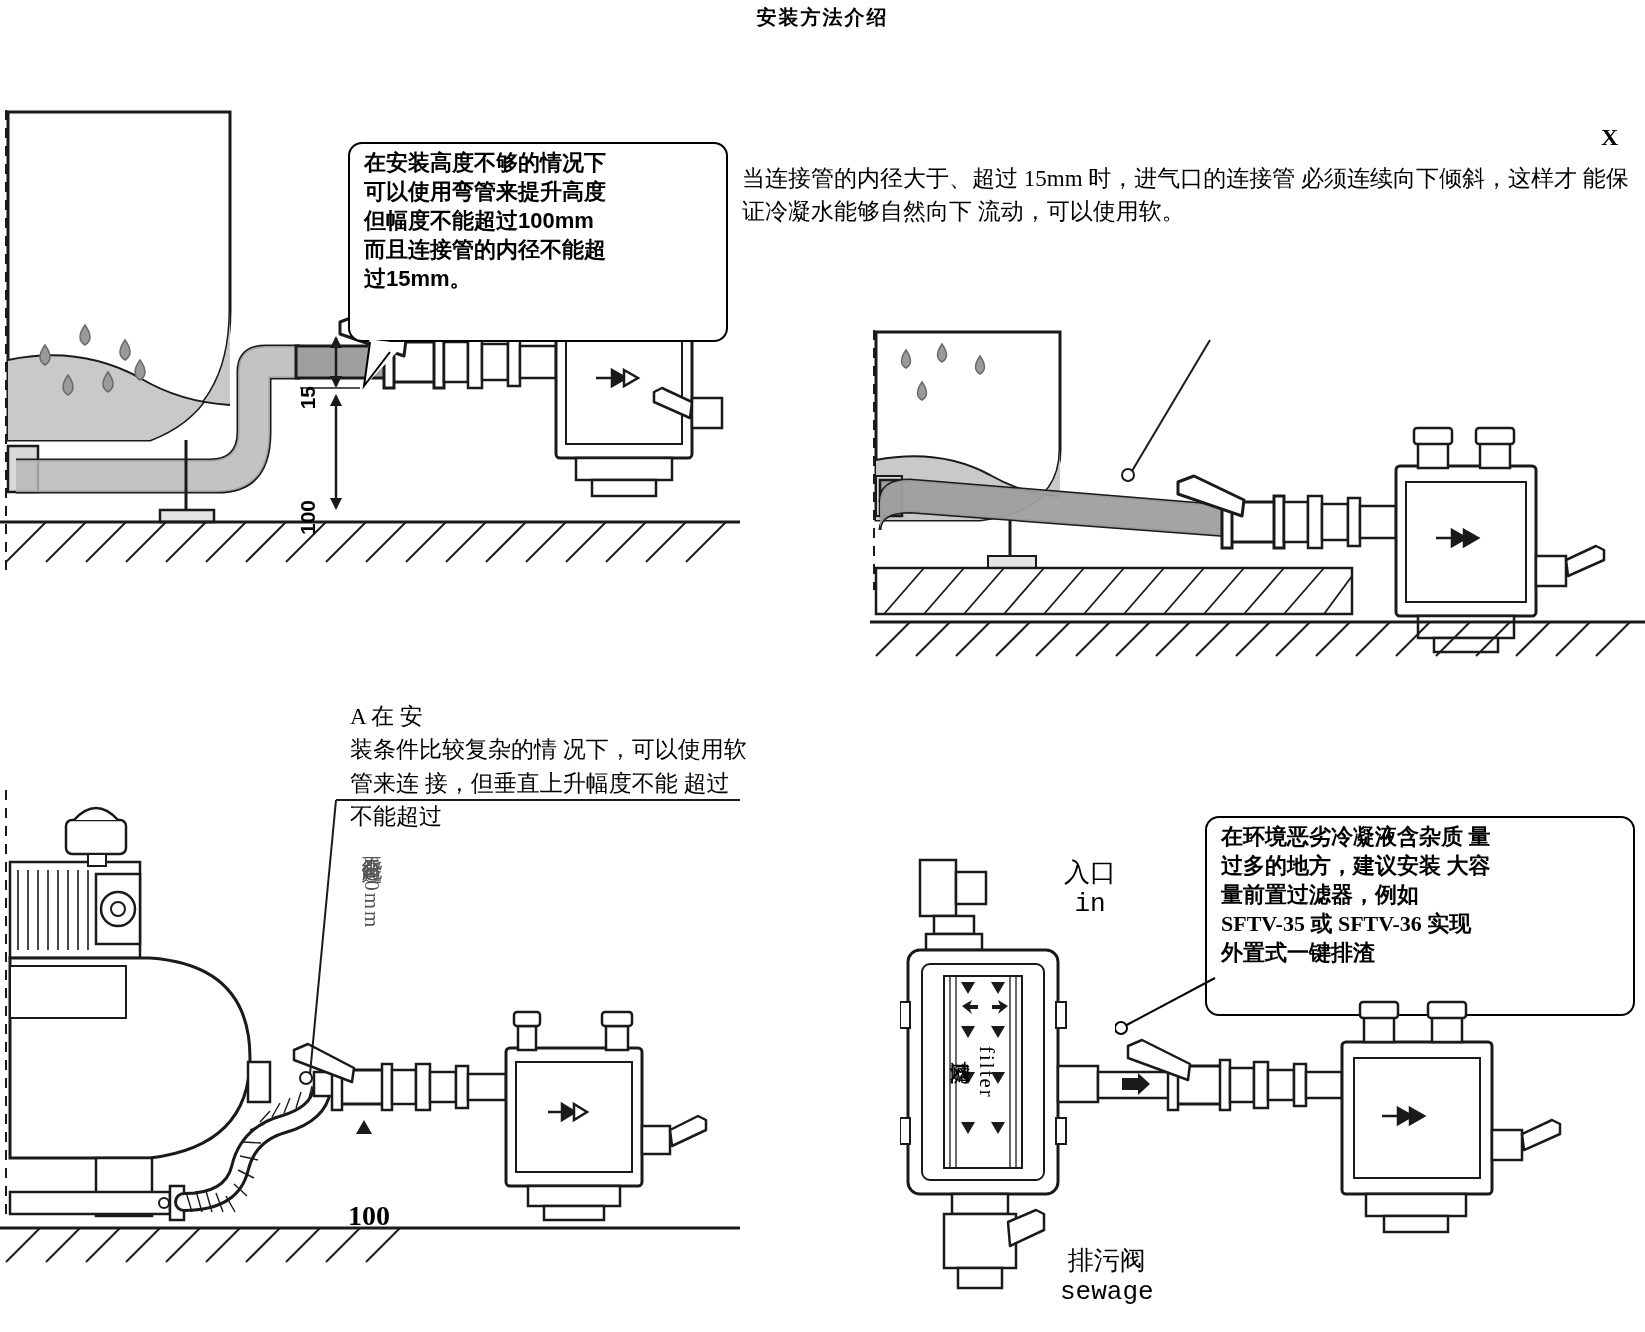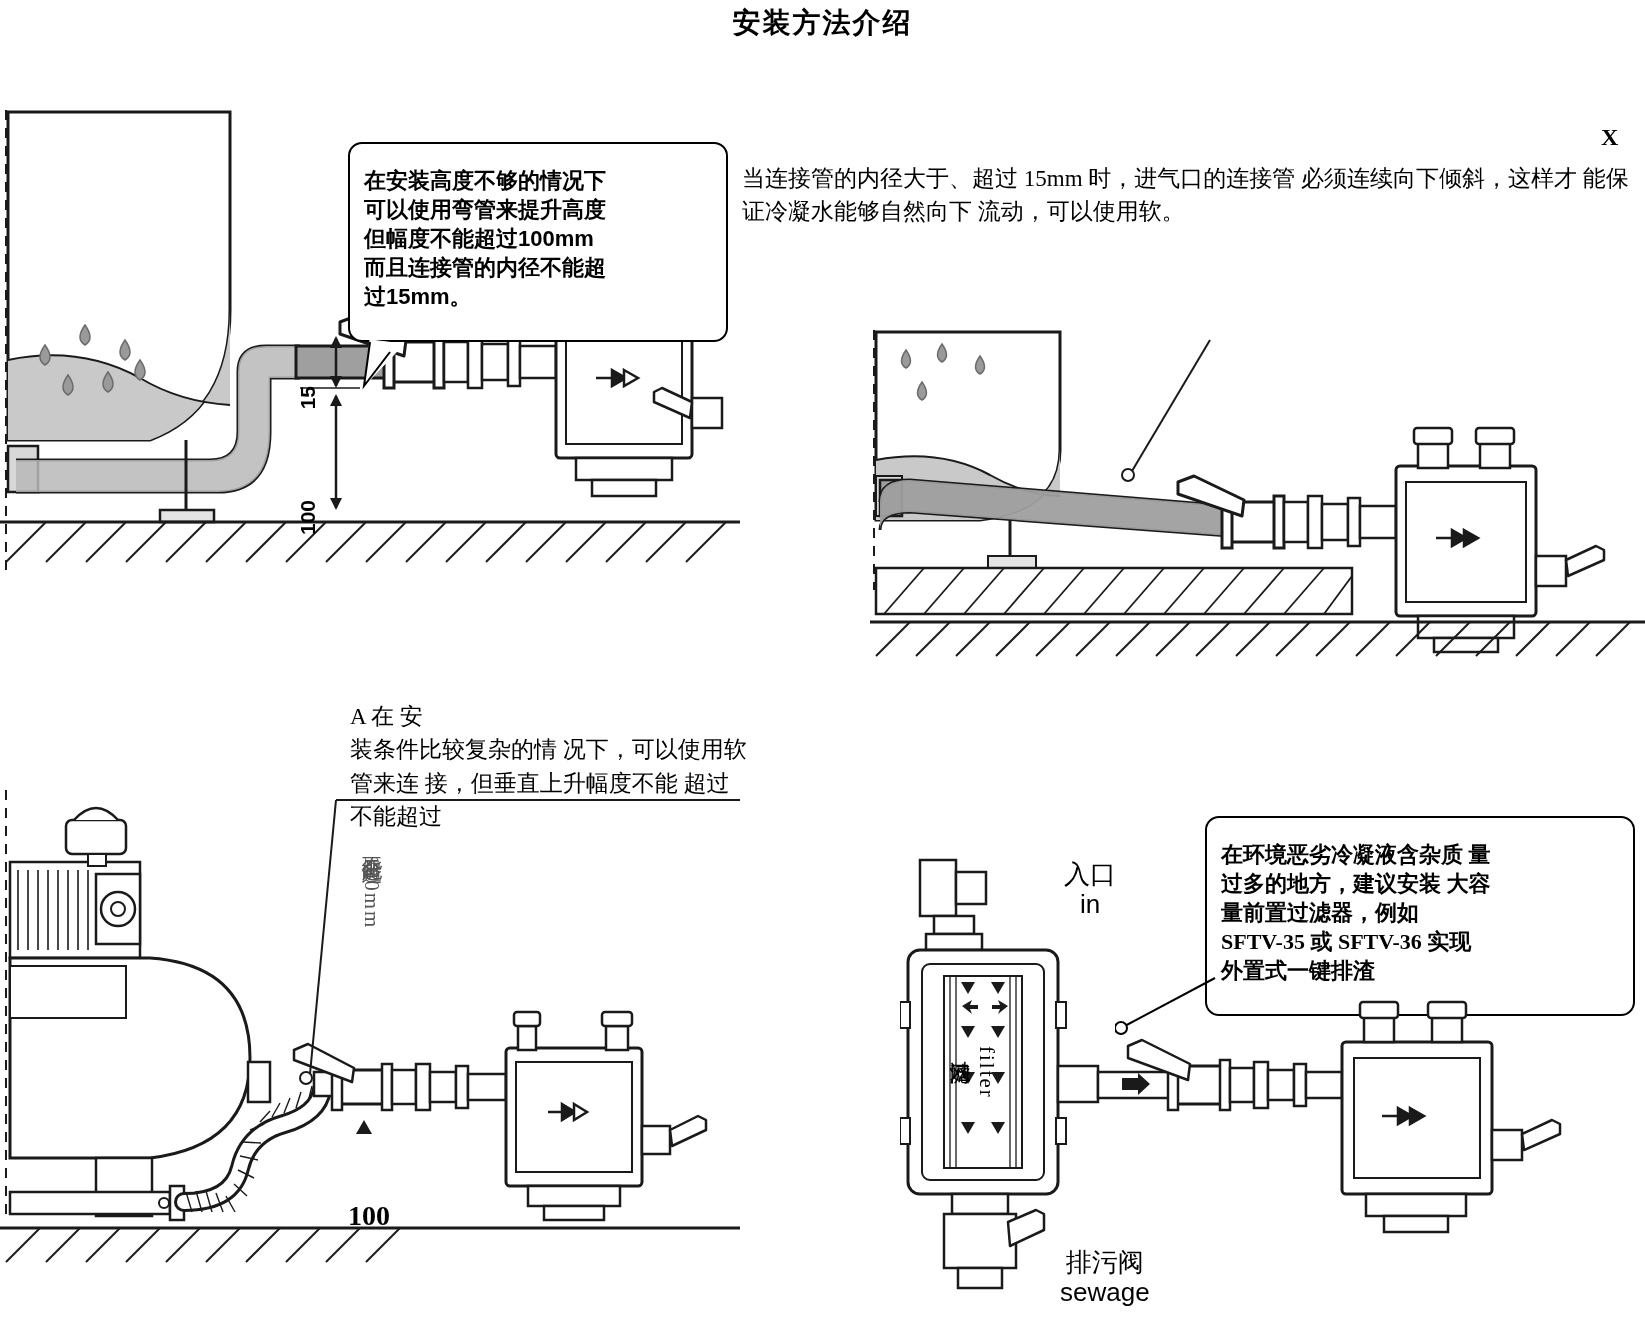--- a/index.html
+++ b/index.html
@@ -16,34 +16,34 @@
     overflow: hidden;
   }
   .page-title {
     position: absolute;
     top: 4px;
     left: 0;
     width: 1645px;
     text-align: center;
     font-family: "Liberation Serif", serif;
     font-weight: bold;
-    font-size: 28px;
+    font-size: 20px;
     letter-spacing: 2px;
     color: #000;
   }
   
   .panel { position: absolute; }
   .txt { white-space: pre-line; }
   .callout {
     position: absolute;
     background: #fff;
     border: 2px solid #000;
     border-radius: 14px;
     box-sizing: border-box;
-    padding: 22px 14px;
+    padding: 4px 14px;
     font-size: 22px;
     line-height: 1.32;
     font-family: "Liberation Sans", sans-serif;
     font-weight: bold;
     color: #000;
   }
   .callout.serif { font-family: "Liberation Serif", serif; font-weight: bold; }
   .plain-text {
     position: absolute;
     font-family: "Liberation Serif", serif;
@@ -72,21 +72,21 @@
   }
   .mark-x {
     position: absolute;
     font-family: "Liberation Serif", serif;
     font-weight: bold;
     font-size: 24px;
     color: #000;
   }
   .io-label {
     position: absolute;
-    font-family: Liberation Sans, sans-serif;
+    font-family: Liberation Mono, monospace;
     font-size: 26px;
     line-height: 1.15;
     text-align: center;
     color: #000;
     white-space: pre-line;
   }
   .filter-vert-label {
     position: absolute;
     font-family: "Liberation Serif", serif;
     font-size: 21px;

